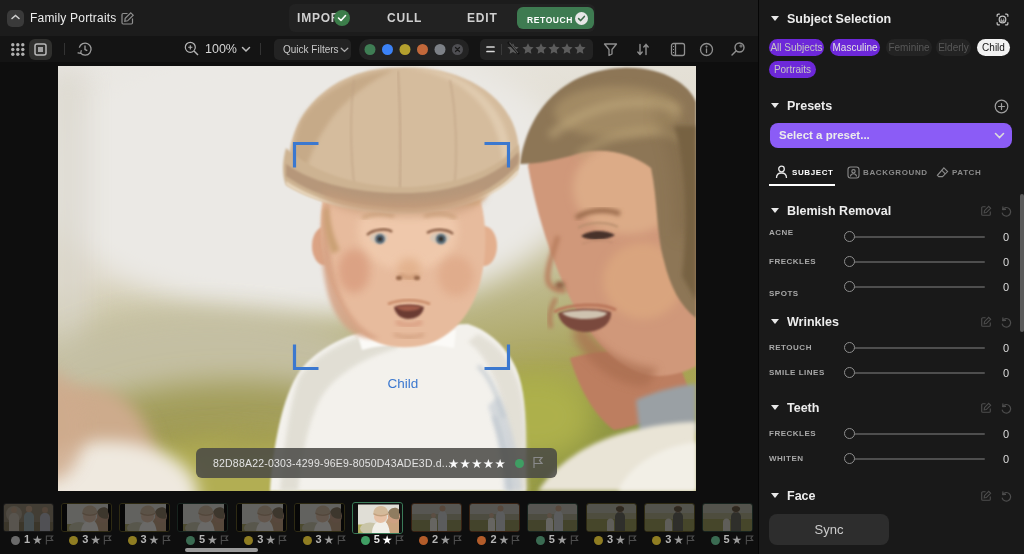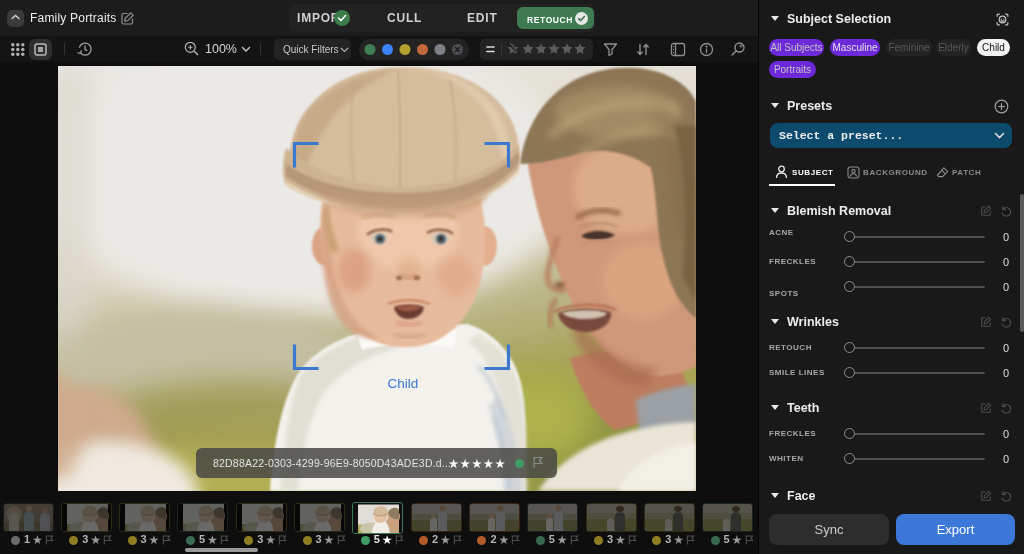--- a/index.html
+++ b/index.html
@@ -46,21 +46,21 @@
 .rate .num { position:absolute; left:23px; top:0px; font-weight:bold; }
 .rate .star { position:absolute; left:31px; top:-0.5px; font-size:12px; color:#9a9a9a; }
 .rate .rflag { position:absolute; left:44px; top:1.5px; }
 #hscroll { position:absolute; left:185px; top:56px; width:73px; height:3.5px; background:#9a9a9a; border-radius:2px; }
 
 
 #sidebar { position:absolute; left:758px; top:0; width:266px; height:554px; background:#191919; border-left:1px solid #060606; }
 .shead { position:absolute; font-size:12.5px; font-weight:600; color:#ececec; }
 .caret { position:absolute; width:0; height:0; border-left:4.5px solid transparent; border-right:4.5px solid transparent; border-top:5.5px solid #e8e8e8; }
 .pill { position:absolute; height:17px; border-radius:9px; background:#6d28d9; font-size:10px; line-height:17px; text-align:center; color:#c4c4c4; }
-#selbox { position:absolute; left:11px; top:123px; width:242px; height:25px; background:#0c4a6e; border-radius:8px;font-family:Liberation Mono, monospace; }
+#selbox { position:absolute; left:11px; top:123px; width:242px; height:25px; background:#8b5cf6; border-radius:8px; }
 #selbox span { position:absolute; left:9px; top:6px; font-size:11.5px; font-weight:600; color:#ececec; }
 .tab { position:absolute; top:0; font-size:8px; font-weight:bold; letter-spacing:0.6px; }
 .slabel { position:absolute; left:10px; font-size:8px; font-weight:bold; letter-spacing:0.5px; color:#a8a8a8; }
 .strack { position:absolute; left:91px; width:135px; height:2px; background:#4e4e4e; border-radius:1px; }
 .sknob { position:absolute; left:85px; width:11px; height:11px; border-radius:50%; background:#191919; border:1.6px solid #8e8e8e; }
 .sval { position:absolute; left:244px; font-size:11px; color:#dcdcdc; }
 #syncbtn { position:absolute; left:10px; top:514px; width:120px; height:31px; background:#2d2d2d; border-radius:8px; text-align:center; line-height:31px; font-size:13px; color:#cccccc; }
 #exportbtn { position:absolute; left:137px; top:514px; width:119px; height:31px; background:#3c78d8; border-radius:8px; text-align:center; line-height:31px; font-size:13px; color:#ffffff; }
 #sscroll { position:absolute; left:261px; top:194px; width:3.5px; height:138px; background:#5a5a5a; border-radius:2px; }
 </style>
@@ -742,17 +742,16 @@
   <svg class="abs" style="left:221px; top:490px;" width="12" height="12" viewBox="0 0 14 14" fill="none" stroke="#4d4d4d" stroke-width="1.3">
         <path d="M6.5 2 H3.3 C2.6 2 2 2.6 2 3.3 V10.7 C2 11.4 2.6 12 3.3 12 H10.7 C11.4 12 12 11.4 12 10.7 V7.5"></path>
         <path d="M10.2 1.6 L12.4 3.8 L7.4 8.8 L4.9 9.1 L5.2 6.6 Z"></path>
       </svg>
   <svg class="abs" style="left:241px; top:490px;" width="12" height="12" viewBox="0 0 14 14" fill="none" stroke="#4d4d4d" stroke-width="1.4">
         <path d="M3.2 5.2 A5 5 0 1 1 2.6 9.4" stroke-linecap="round"></path>
         <path d="M3.4 2.2 L3.2 5.4 L6.4 5.2" stroke-linecap="round" stroke-linejoin="round"></path>
       </svg>
 
   <div id="syncbtn">Sync</div>
-  <div id="exportbtn">Export</div>
   <div id="sscroll"></div>
 </div>
 
 </div>
 
 </body></html>

